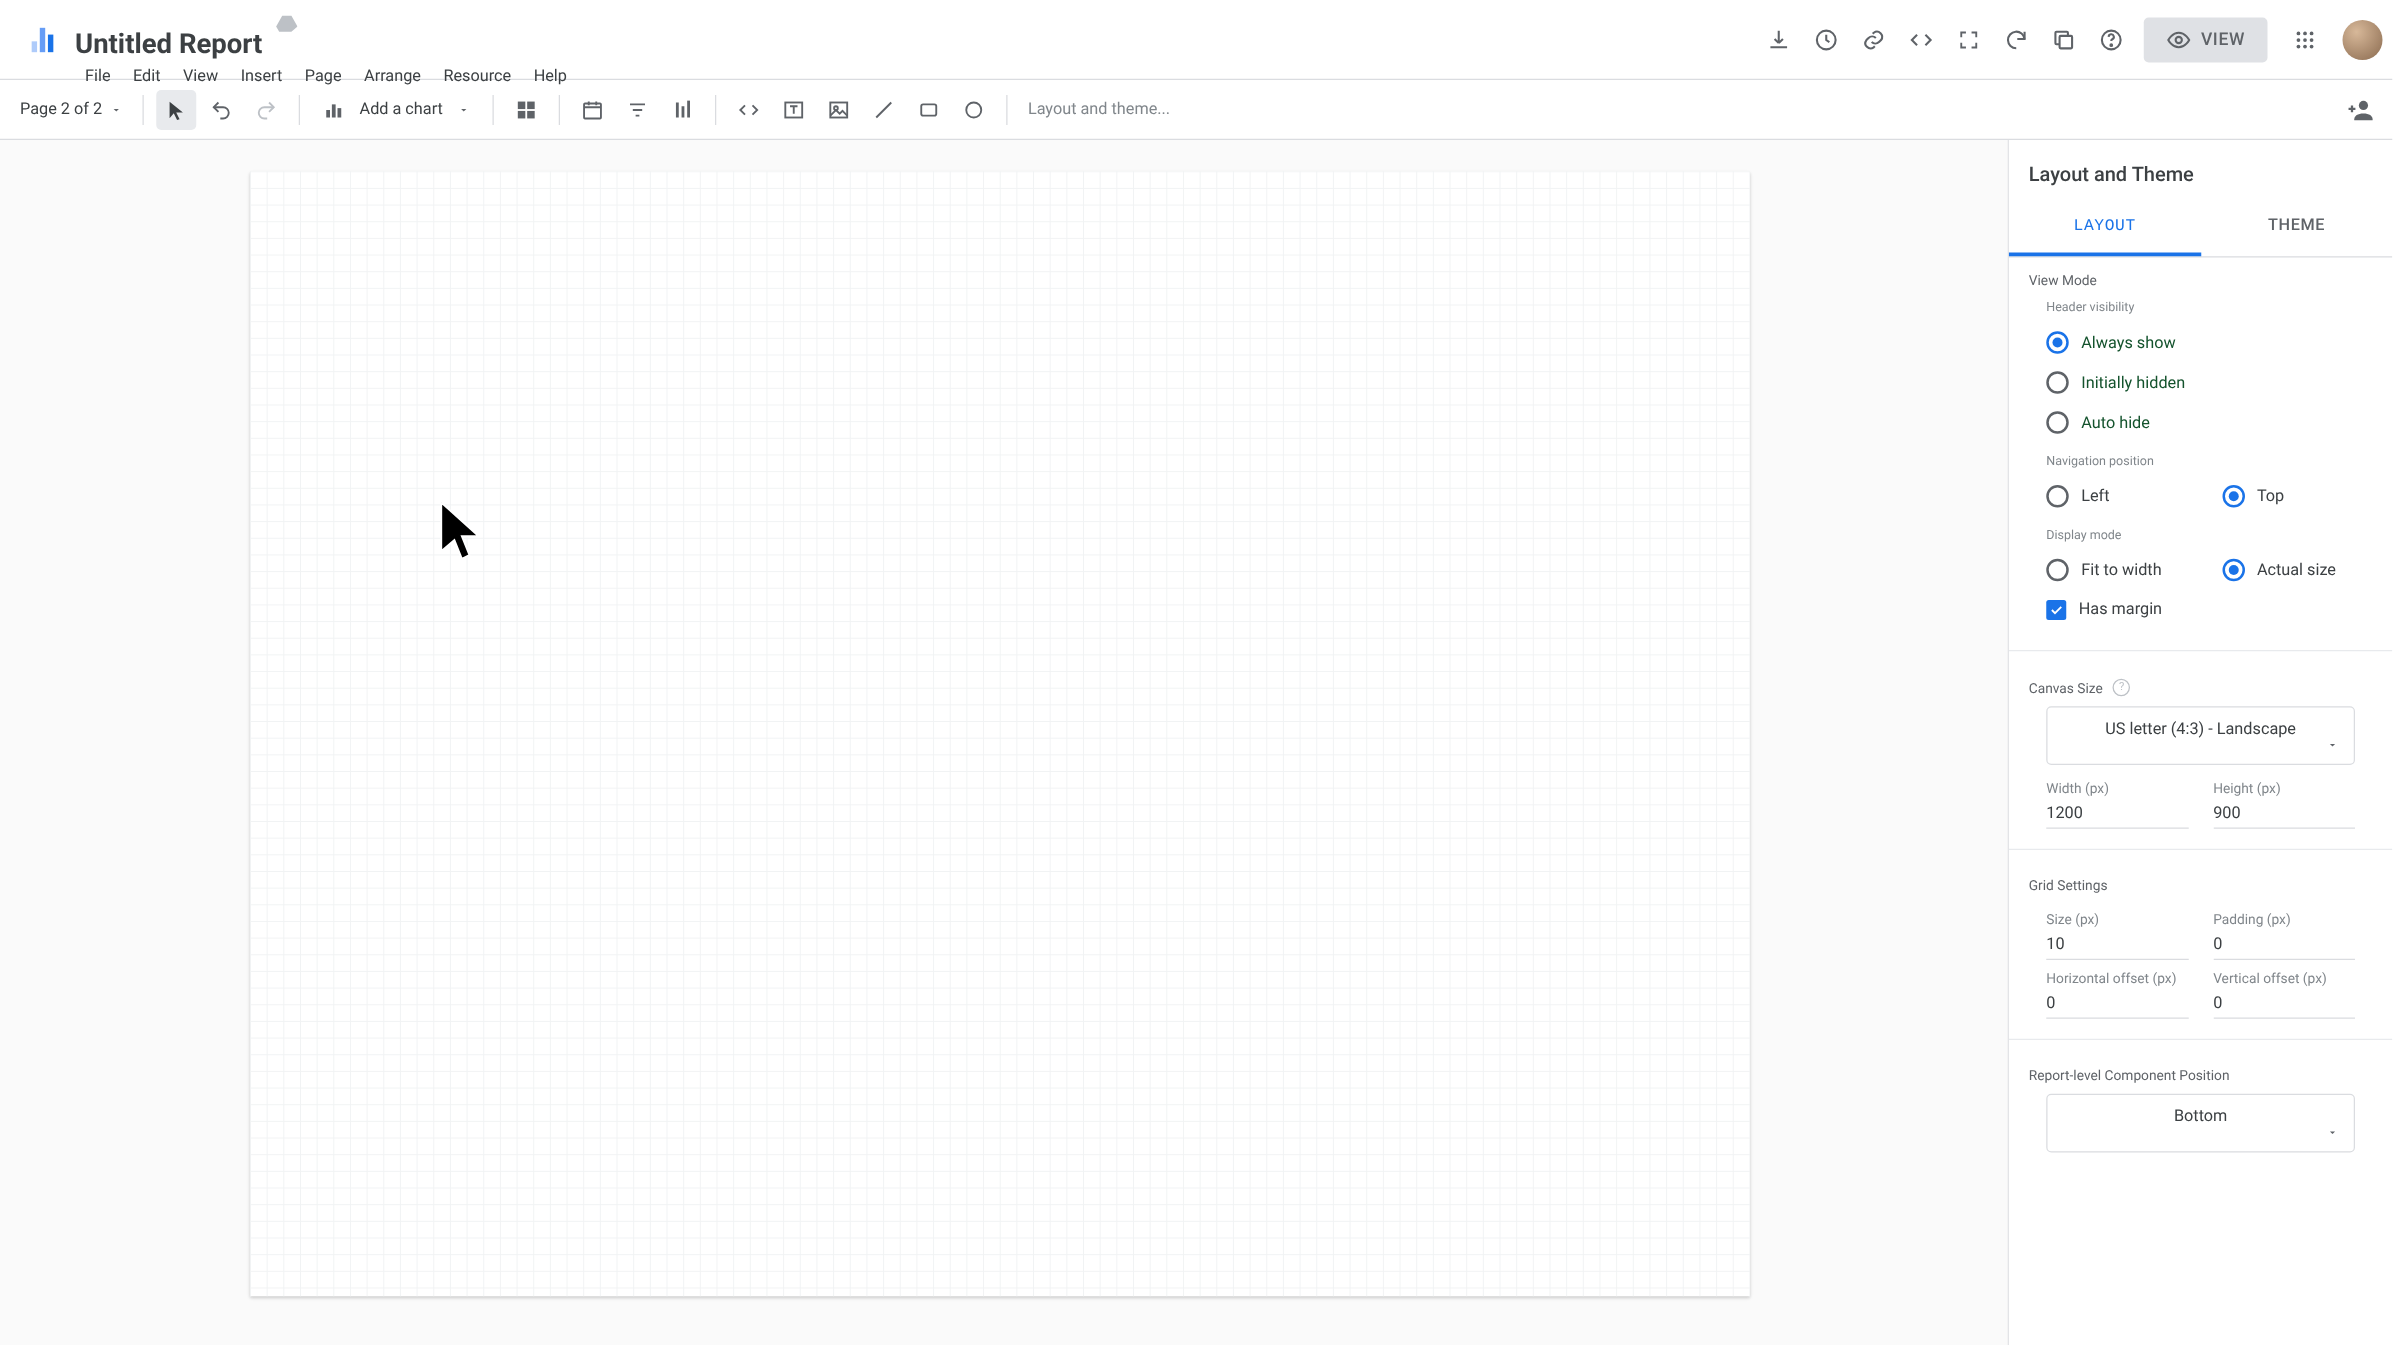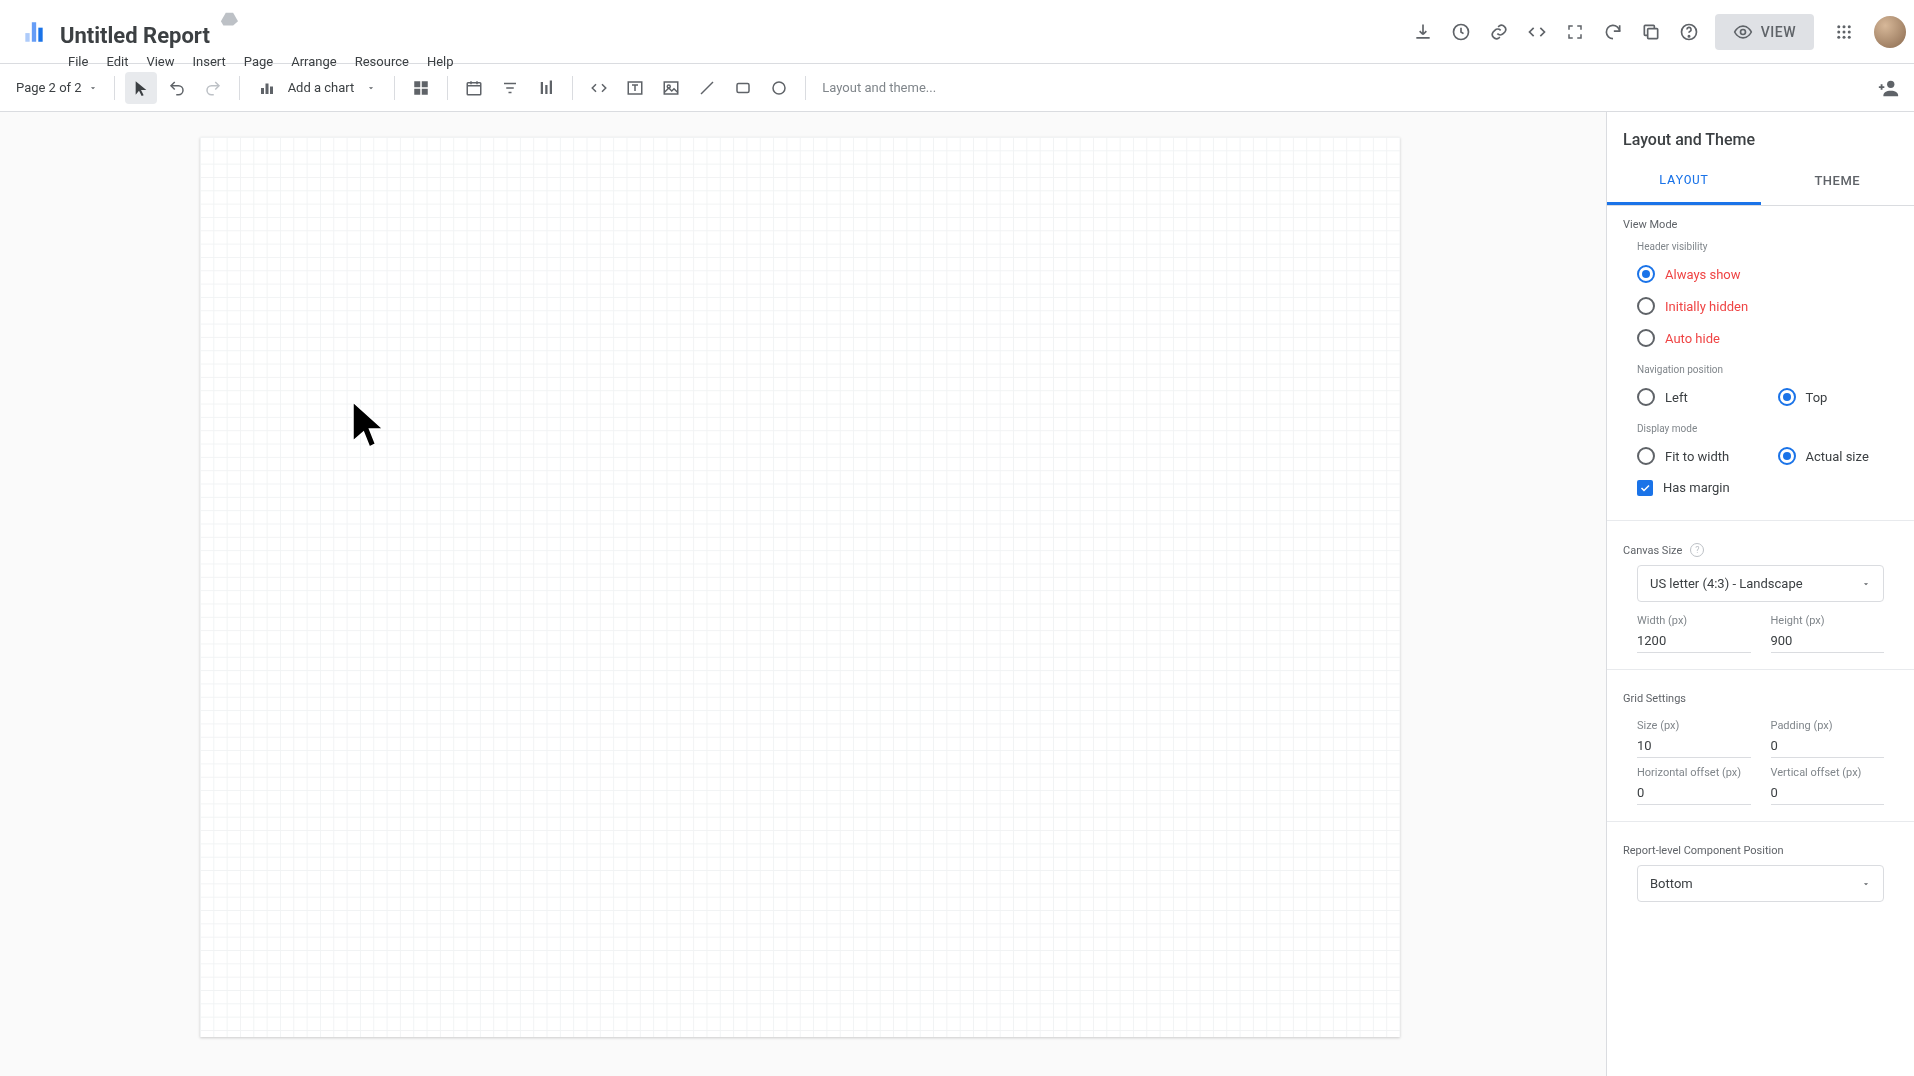--- a/index.html
+++ b/index.html
@@ -49,37 +49,37 @@
 .panel { width:308px; border-left:1px solid #dadce0; background:#fff; overflow-y:auto; }
 .panel-title { font-size:16px; font-weight:500; color:#3c4043; padding:18px 16px 10px; }
 .tabs { display:flex; border-bottom:1px solid #dadce0; }
 .tab { flex:1; text-align:center; font-size:13px; font-weight:500; letter-spacing:.5px; padding:14px 0; cursor:pointer; color:#5f6368; }
 .tab.active { color:#1a73e8; border-bottom:3px solid #1a73e8;font-family:Liberation Mono, monospace; }
 
 .section { padding:12px 16px 6px; }
 .section-title { font-size:11px; color:#5f6368; margin-bottom:6px; }
 .sub-title { font-size:10px; color:#80868b; margin:10px 0 6px 14px; }
 
-.radio-row { display:flex; align-items:center; gap:10px; padding:7px 0 7px 14px; cursor:pointer; font-size:13px; color:#ef4444; }
+.radio-row { display:flex; align-items:center; gap:10px; padding:7px 0 7px 14px; cursor:pointer; font-size:13px; color:#14532d; }
 .radio-out { width:18px; height:18px; border:2px solid #5f6368; border-radius:50%; display:flex; align-items:center; justify-content:center; flex-shrink:0; }
 .radio-out.checked { border-color:#1a73e8; }
 .radio-in { width:8px; height:8px; border-radius:50%; background:#1a73e8; }
 
 .radio-grid2 { display:flex; gap:20px; padding-left:14px; }
 .rg-item { display:flex; align-items:center; gap:10px; cursor:pointer; font-size:13px; color:#3c4043; flex:1; padding:7px 0; }
 
 .check-row { display:flex; align-items:flex-start; gap:10px; padding:8px 0 8px 14px; font-size:13px; color:#3c4043; cursor:pointer; }
 .checkbox { width:16px; height:16px; background:#1a73e8; display:flex; align-items:center; justify-content:center; border-radius:2px; }
 
 .hr { height:1px; background:#e8eaed; margin:10px 0; }
 
 .row-title-help { display:flex; align-items:center; gap:8px; }
 .help-q { width:14px; height:14px; border:1px solid #bdc1c6; border-radius:50%; font-size:9px; color:#bdc1c6; display:flex; align-items:center; justify-content:center; }
 
-.select-box { margin:8px 14px 4px; border:1px solid #dadce0; border-radius:4px; padding:10px 12px; font-size:13px; color:#3c4043; display:flex; align-items:center; cursor:pointer; background:#fff; }
+.select-box { margin:8px 14px 4px; border:1px solid #dadce0; border-radius:4px; padding:10px 12px; font-size:13px; color:#3c4043; display:flex; align-items:center; cursor:pointer; background:#fff;flex-direction:column; }
 .select-box .chev { margin-left:auto; color:#5f6368; }
 
 .field-pair { display:flex; gap:20px; padding:8px 14px 0; }
 .field { flex:1; }
 .field-label { font-size:11px; color:#80868b; }
 .field-input { border:none; border-bottom:1px solid #dadce0; width:100%; font-size:13px; color:#3c4043; padding:6px 0 4px; outline:none; background:transparent; }
 
 svg { display:block; }
 </style>
 </head>

